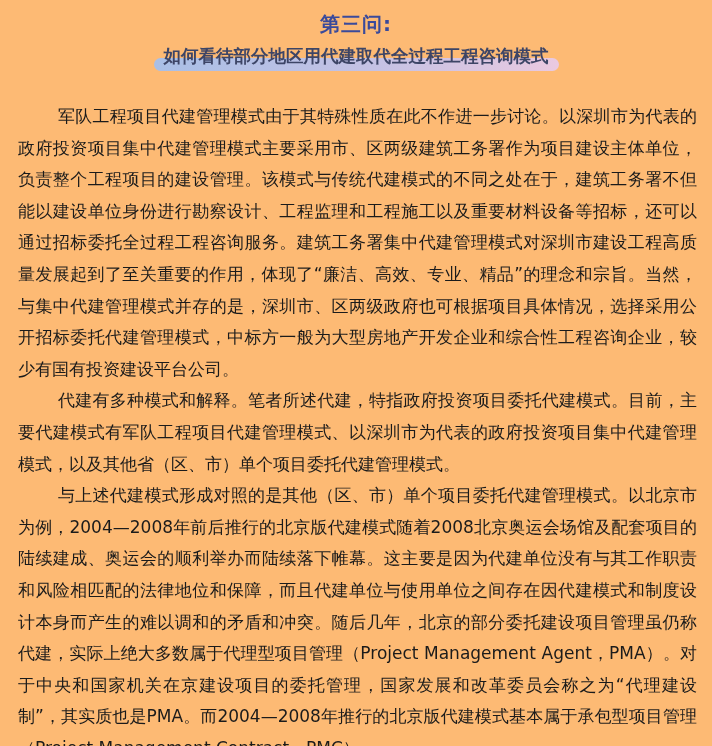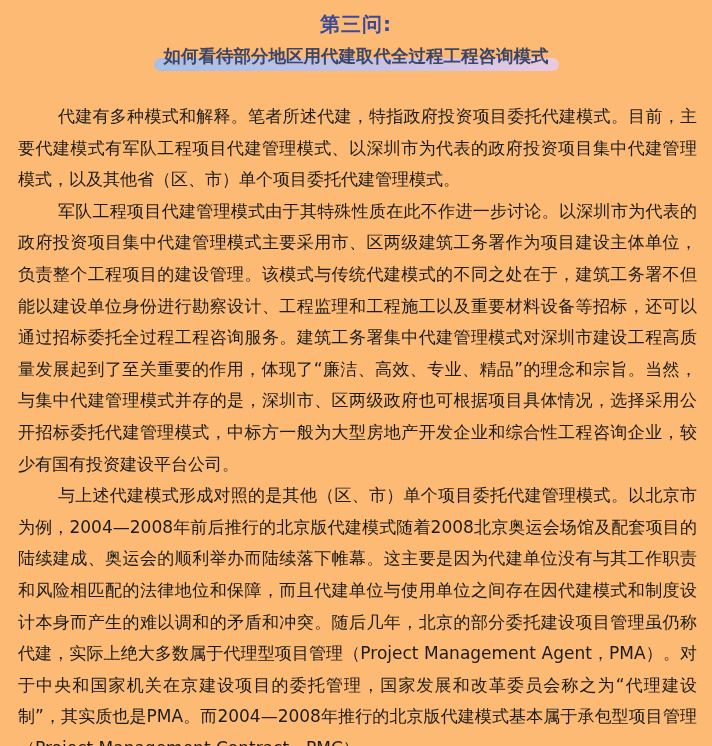--- a/index.html
+++ b/index.html
@@ -74,18 +74,18 @@
   <div class="doc-title">第三问:</div>
 
   <div class="doc-subtitle">
     <span class="subtitle-text">
       <span class="subtitle-pill"></span>
       <span class="subtitle-inner">如何看待部分地区用代建取代全过程工程咨询模式</span>
     </span>
   </div>
 
   <div class="article">
+    <p>军队工程项目代建管理模式由于其特殊性质在此不作进一步讨论。以深圳市为代表的政府投资项目集中代建管理模式主要采用市、区两级建筑工务署作为项目建设主体单位，负责整个工程项目的建设管理。该模式与传统代建模式的不同之处在于，建筑工务署不但能以建设单位身份进行勘察设计、工程监理和工程施工以及重要材料设备等招标，还可以通过招标委托全过程工程咨询服务。建筑工务署集中代建管理模式对深圳市建设工程高质量发展起到了至关重要的作用，体现了“廉洁、高效、专业、精品”的理念和宗旨。当然，与集中代建管理模式并存的是，深圳市、区两级政府也可根据项目具体情况，选择采用公开招标委托代建管理模式，中标方一般为大型房地产开发企业和综合性工程咨询企业，较少有国有投资建设平台公司。</p>
     <p>代建有多种模式和解释。笔者所述代建，特指政府投资项目委托代建模式。目前，主要代建模式有军队工程项目代建管理模式、以深圳市为代表的政府投资项目集中代建管理模式，以及其他省（区、市）单个项目委托代建管理模式。</p>
-    <p>军队工程项目代建管理模式由于其特殊性质在此不作进一步讨论。以深圳市为代表的政府投资项目集中代建管理模式主要采用市、区两级建筑工务署作为项目建设主体单位，负责整个工程项目的建设管理。该模式与传统代建模式的不同之处在于，建筑工务署不但能以建设单位身份进行勘察设计、工程监理和工程施工以及重要材料设备等招标，还可以通过招标委托全过程工程咨询服务。建筑工务署集中代建管理模式对深圳市建设工程高质量发展起到了至关重要的作用，体现了“廉洁、高效、专业、精品”的理念和宗旨。当然，与集中代建管理模式并存的是，深圳市、区两级政府也可根据项目具体情况，选择采用公开招标委托代建管理模式，中标方一般为大型房地产开发企业和综合性工程咨询企业，较少有国有投资建设平台公司。</p>
     <p>与上述代建模式形成对照的是其他（区、市）单个项目委托代建管理模式。以北京市为例，2004—2008年前后推行的北京版代建模式随着2008北京奥运会场馆及配套项目的陆续建成、奥运会的顺利举办而陆续落下帷幕。这主要是因为代建单位没有与其工作职责和风险相匹配的法律地位和保障，而且代建单位与使用单位之间存在因代建模式和制度设计本身而产生的难以调和的矛盾和冲突。随后几年，北京的部分委托建设项目管理虽仍称代建，实际上绝大多数属于代理型项目管理（Project Management Agent，PMA）。对于中央和国家机关在京建设项目的委托管理，国家发展和改革委员会称之为“代理建设制”，其实质也是PMA。而2004—2008年推行的北京版代建模式基本属于承包型项目管理（Project Management Contract，PMC）。</p>
   </div>
 
 </div>
 
 </body></html>

